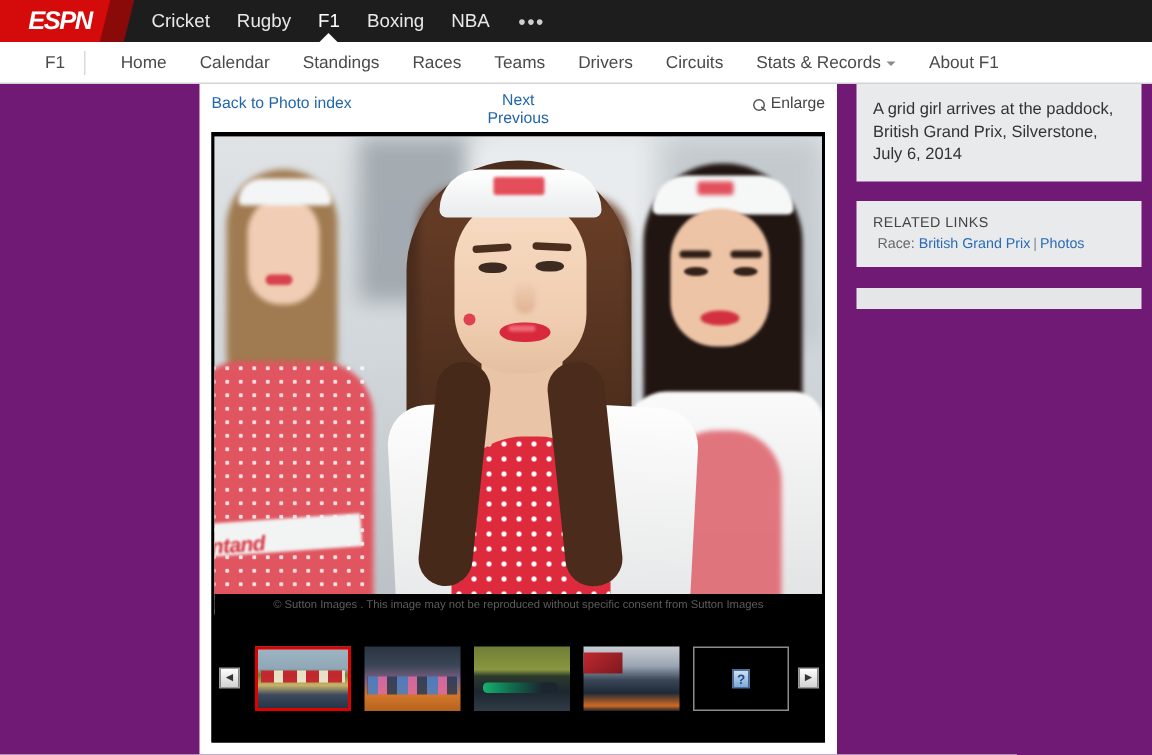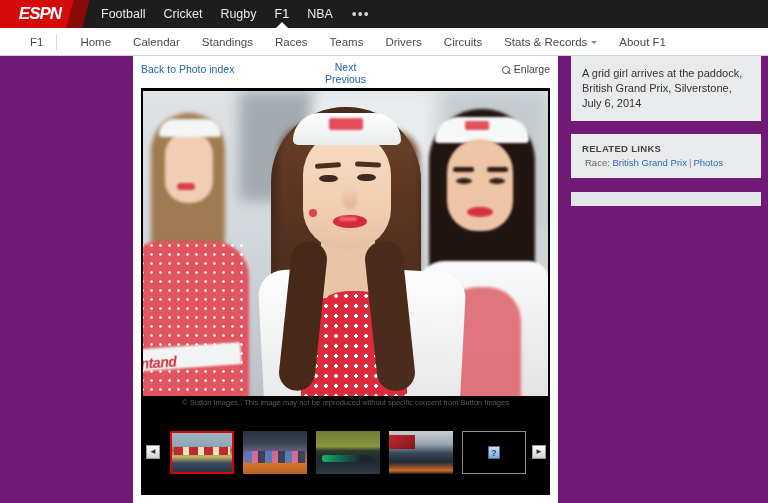--- a/index.html
+++ b/index.html
@@ -694,21 +694,21 @@
     font-size: 11px;
     line-height: 15px;
   }
   .side-related {
     margin-top: 13px;
     background: #e9eaec;
     padding: 9px 11px 10px 11px;
   }
   .side-related-title {
     font-size: 9.5px;
-    font-weight: bold;
+    font-weight: normal;
     color: #444;
     letter-spacing: .3px;
     margin-bottom: 3px;
   }
   .side-related-row {
     font-size: 9.5px;
     color: #666;
     padding-left: 3px;
   }
   .side-related-row a {
@@ -726,24 +726,24 @@
 </head>
 <body>
 
 <div class="topnav">
   <div class="logo-wrap">
     <div class="logo-red"></div>
     <div class="logo-dark-slash"></div>
     <div class="logo-text">ESPN</div>
   </div>
   <div class="topnav-items">
-    <div class="topnav-item">Football</div>
     <div class="topnav-item">Cricket</div>
     <div class="topnav-item">Rugby</div>
     <div class="topnav-item active">F1</div>
+    <div class="topnav-item">Boxing</div>
     <div class="topnav-item">NBA</div>
     <div class="topnav-more">•••</div>
   </div>
 </div>
 
 <div class="subnav">
   <div class="subnav-brand">F1</div>
   <div class="subnav-item">
     <span>Home</span>
   </div>

